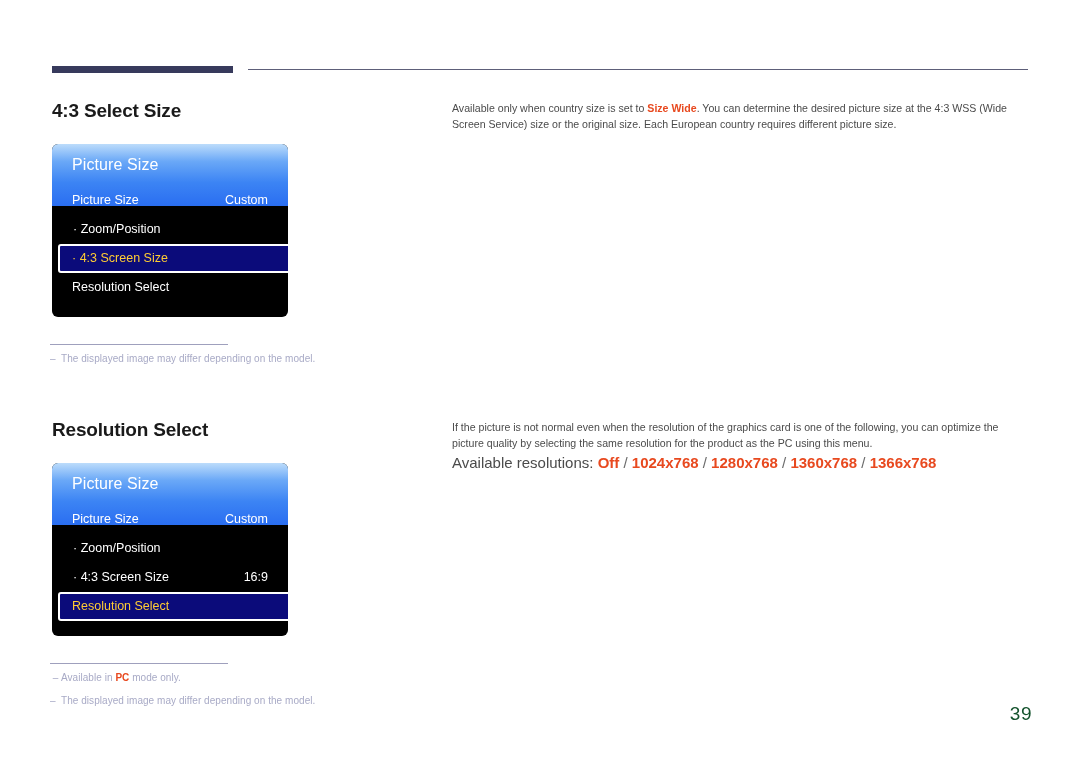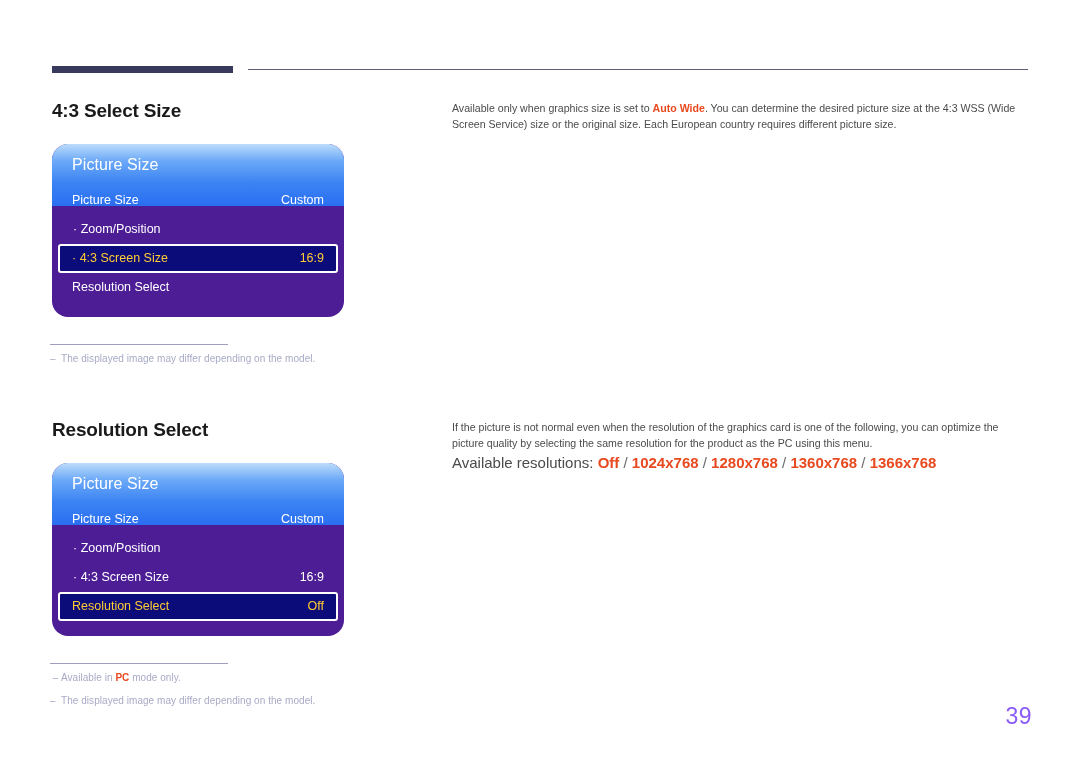--- a/index.html
+++ b/index.html
@@ -42,24 +42,24 @@
     letter-spacing: -0.2px;
     color: #1a1a1a;
     white-space: nowrap;
   }
   #heading-1 { left: 52px; top: 100px; }
   #heading-2 { left: 52px; top: 419px; }
 
   
   .osd-panel {
     position: absolute;
-    width: 292px;
-    border-radius: 16px;
+    width: 236px;
+    border-radius: 6px;
     overflow: hidden;
-    background: #4c1d95;
+    background: #000000;
     box-shadow: 0 0 0 0 rgba(0,0,0,0);
   }
   #osd-1 { left: 52px; top: 144px; height: 173px; }
   #osd-2 { left: 52px; top: 463px; height: 173px; }
 
   .osd-headerband {
     position: absolute;
     left: 0; top: 0;
     width: 100%;
     height: 62px;
@@ -170,22 +170,22 @@
     white-space: nowrap;
   }
   .avail-line b { color: #e8491f; font-weight: bold; }
   .avail-line .sep { color: #6b6b6b; font-weight: normal; }
 
   
   .page-number {
     position: absolute;
     right: 48px;
     top: 703px;
-    font-size: 23px;
-    color: #8b5cf6;
+    font-size: 19px;
+    color: #14532d;
     letter-spacing: 0.5px;
   }
 </style>
 </head>
 <body>
 
 <div class="top-rule-thick"></div>
 <div class="top-rule-thin"></div>
 
 <div class="heading" id="heading-1">4:3 Select Size</div>
@@ -206,21 +206,21 @@
       <span class="lbl">· 4:3 Screen Size</span>
       <span class="val">16:9</span>
     </div>
     <div class="osd-row">
       <span class="lbl">Resolution Select</span>
       <span class="val"></span>
     </div>
   </div>
 </div>
 
-<div class="body-copy" id="copy-1"><span>Available only when graphics size is set to </span><b class="accent">Auto Wide</b><span>. You can determine the desired picture size at the 4:3 WSS (Wide Screen Service) size or the original size. Each European country requires different picture size.</span></div>
+<div class="body-copy" id="copy-1"><span>Available only when country size is set to </span><b class="accent">Size Wide</b><span>. You can determine the desired picture size at the 4:3 WSS (Wide Screen Service) size or the original size. Each European country requires different picture size.</span></div>
 
 <div class="note-rule" id="note-rule-1"></div>
 <div class="note" id="note-1"><span class="dash">‒</span><span>The displayed image may differ depending on the model.</span></div>
 
 <div class="heading" id="heading-2">Resolution Select</div>
 
 <div class="osd-panel" id="osd-2">
   <div class="osd-headerband"></div>
   <div class="osd-title">Picture Size</div>
   <div class="osd-rows">

